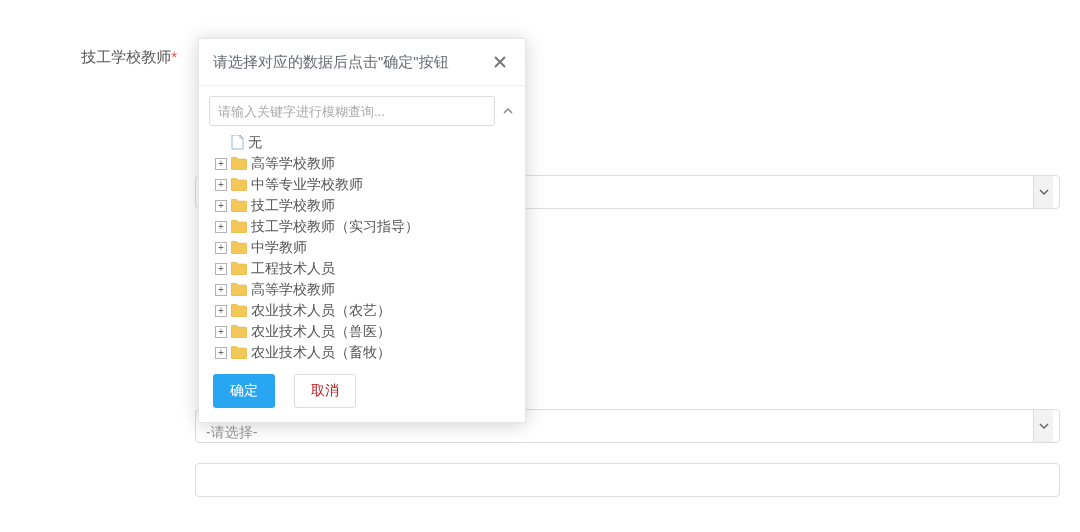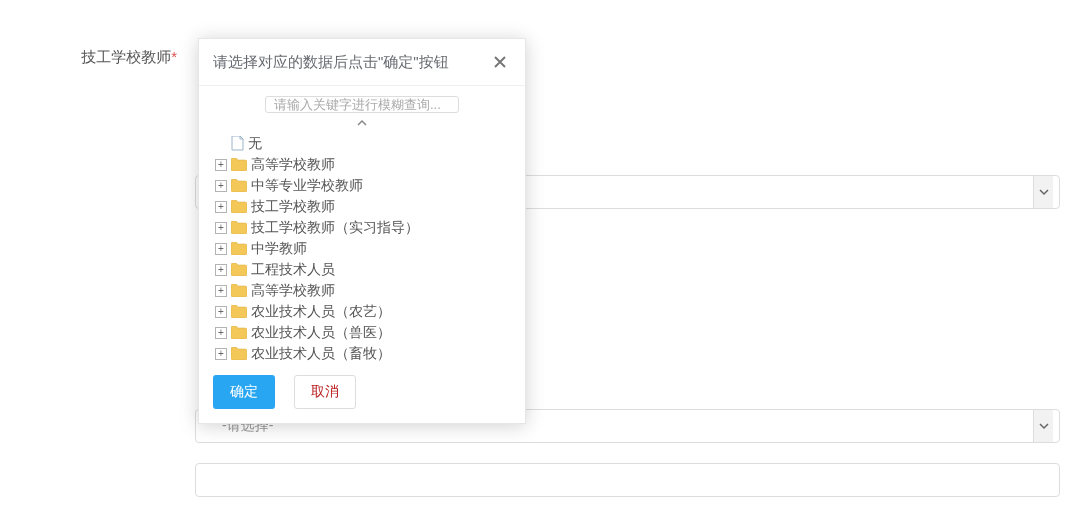--- a/index.html
+++ b/index.html
@@ -30,23 +30,23 @@
     .field-col {
       flex: 1;
       padding-right: 20px;
     }
     .select-field {
       width: 100%;
       height: 34px;
       border: 1px solid #ddd;
       border-radius: 4px;
       background: #fff;
-      padding: 0 26px;
-      display: flex;
-      align-items: center;
+      padding: 0 10px;
+      display: flex;
+      align-items: flex-end;
       position: relative;
       color: #999;
       font-size: 14px;
     }
     .input-field {
       width: 100%;
       height: 34px;
       border: 1px solid #ddd;
       border-radius: 4px;
       background: #fff;
@@ -108,21 +108,20 @@
     }
     .modal-body {
       position: relative;
       padding: 10px 10px 0 10px;
     }
     .search-wrap {
       display: flex;
       align-items: center;
       gap: 6px;
       margin-bottom: 6px;
-      flex-direction: column;
     }
     .search-input {
       flex: 1;
       height: 30px;
       border: 1px solid #ddd;
       border-radius: 3px;
       padding: 0 8px;
       font-size: 13px;
       color: #555;
       outline: none;

